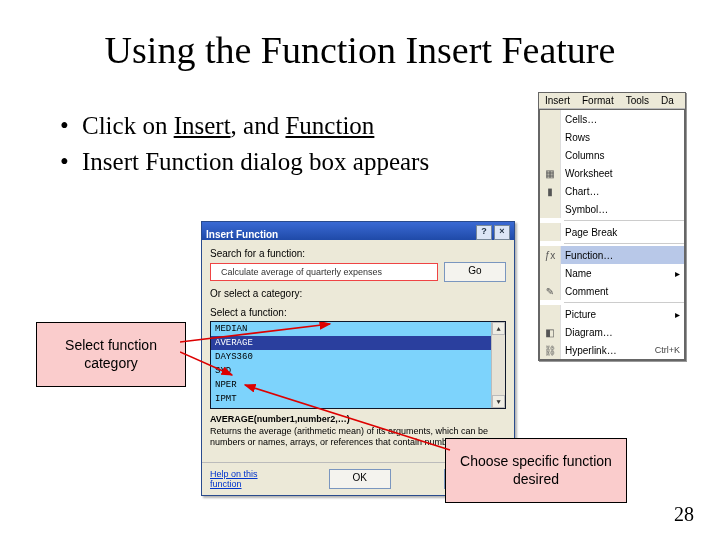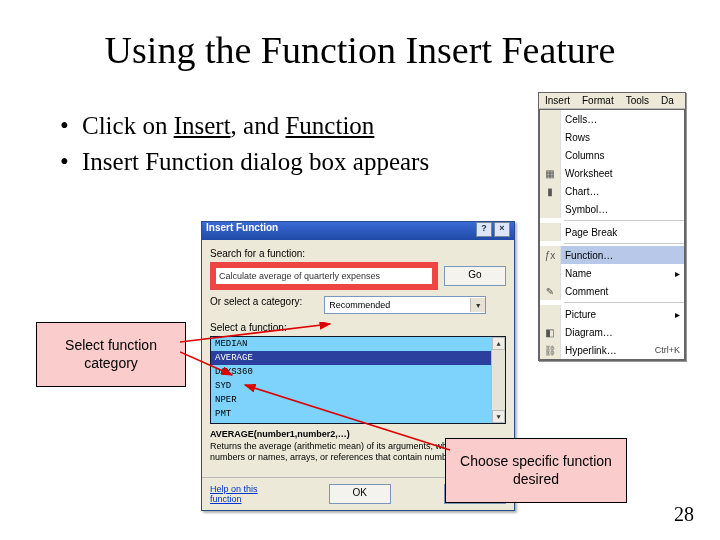--- a/index.html
+++ b/index.html
@@ -105,45 +105,45 @@
     color: #000;
     border: 1px solid #2a4b8d;
     background: #ece9d8;
     box-shadow: 2px 2px 2px rgba(0,0,0,0.3);
   }
   .titlebar {
     height: 18px;
     background: linear-gradient(#3a6ad4, #1f4aa8);
     color: #fff;
     display: flex;
-    align-items: flex-start;
+    align-items: flex-end;
     padding: 0 4px;
     font-weight: bold;
     font-size: 10px;
   }
   .titlebar .spacer { flex: 1; }
   .tb-btn {
     width: 14px; height: 13px;
     background: #dce6f6;
     color: #234;
     border: 1px solid #789;
     margin-left: 2px;
     text-align: center;
     line-height: 11px;
     font-size: 9px;
   }
   .dlg-body { padding: 6px 8px 8px 8px; }
   .lbl { margin: 2px 0 3px 0; }
   .searchrow { display: flex; gap: 6px; align-items: center; margin-bottom: 6px; }
   .textbox {
     flex: 1;
-    border: 6px solid #ef4444;
+    border: 1px solid #ef4444;
     background: #fff;
     height: 16px;
-    padding: 0 3px;
+    padding: 0 10px;
     line-height: 16px;
     font-size: 9px;
     color: #333;
     overflow: hidden;
   }
   .btn {
     border: 1px solid #7a96bf;
     background: #f4f3ee;
     height: 18px;
     padding: 0 10px;
@@ -341,33 +341,28 @@
       <span class="tb-btn">×</span>
     </div>
     <div class="dlg-body">
       <div class="lbl">Search for a function:</div>
       <div class="searchrow">
         <div class="textbox">Calculate average of quarterly expenses</div>
         <div class="btn">Go</div>
       </div>
       <div class="catrow">
         <span>Or select a category:</span>
-        <div class="combo">
-          <span class="cval">Recommended</span>
-          <span class="carrow">▼</span>
-        </div>
       </div>
       <div class="lbl">Select a function:</div>
       <div class="listbox">
         <div class="item">MEDIAN</div>
         <div class="item sel">AVERAGE</div>
         <div class="item">DAYS360</div>
         <div class="item">SYD</div>
         <div class="item">NPER</div>
-        <div class="item">PMT</div>
         <div class="item">IPMT</div>
         <div class="sb">
           <div class="up">▲</div>
           <div class="dn">▼</div>
         </div>
       </div>
       <div class="sig">AVERAGE(number1,number2,…)</div>
       <div class="desc">Returns the average (arithmetic mean) of its arguments, which can be numbers or names, arrays, or references that contain numbers.</div>
     </div>
     <div class="dlg-foot">

